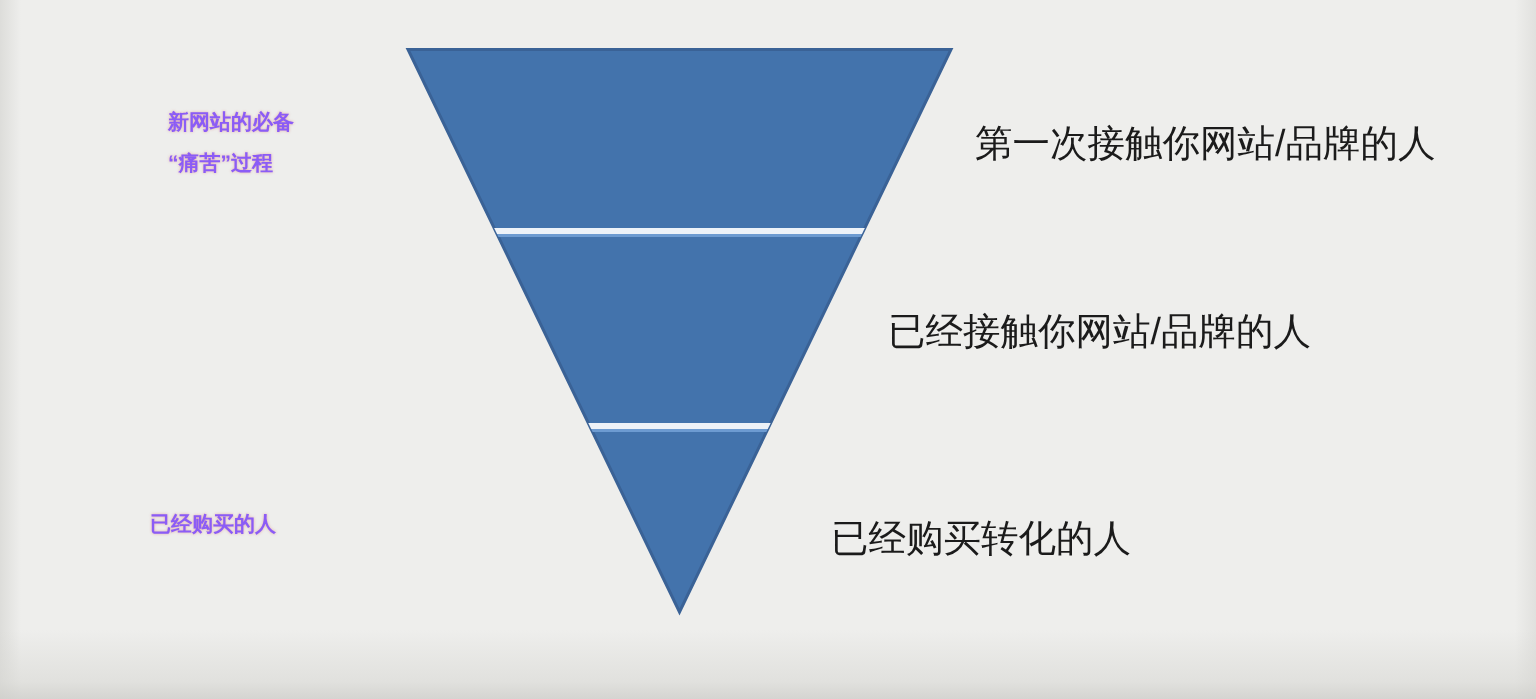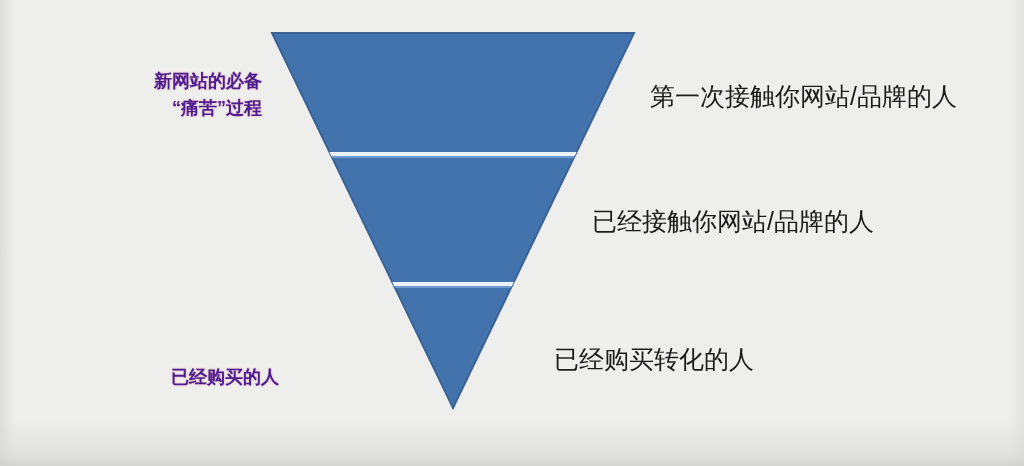--- a/index.html
+++ b/index.html
@@ -85,39 +85,39 @@
     width: 382px;
     top: 306px;
   }
 
   
   .side-note {
     position: absolute;
     white-space: pre-line;
   }
   .note-red {
-    color: #4c1d95;
-    font-size: 18px;
+    color: #8b5cf6;
+    font-size: 14px;
     line-height: 27px;
     font-weight: 700;
-    text-align: right;
+    text-align: left;
     text-shadow: 0 0 2px rgba(210,42,42,0.35);
   }
   .note-black {
     color: #1b1b1b;
     font-size: 25px;
     line-height: 32px;
     font-weight: 500;
     text-align: center;
     white-space: nowrap;
   }
 
   #note-left-1 { left: 112px; top: 68px;  width: 150px; }
   #note-left-2 { left: 112px; top: 202px; width: 150px; }
-  #note-left-3 { left: 129px; top: 336px; width: 150px; margin-top: 28px; }
+  #note-left-3 { left: 100px; top: 336px; width: 150px; }
 
   #note-right-1 { left: 650px; top: 80px;  }
   #note-right-2 { left: 592px; top: 205px; }
   #note-right-3 { left: 554px; top: 343px; }
 </style>
 </head>
 <body>
 
 <div id="slide">
 

